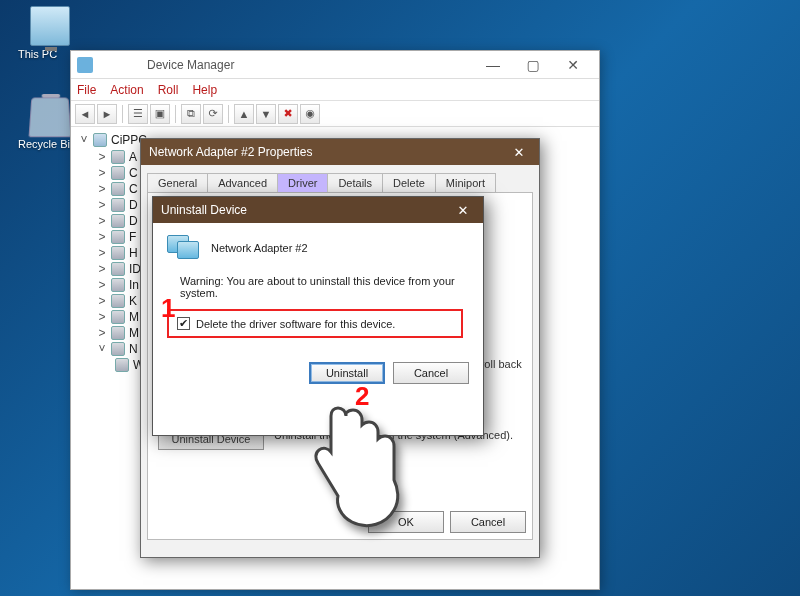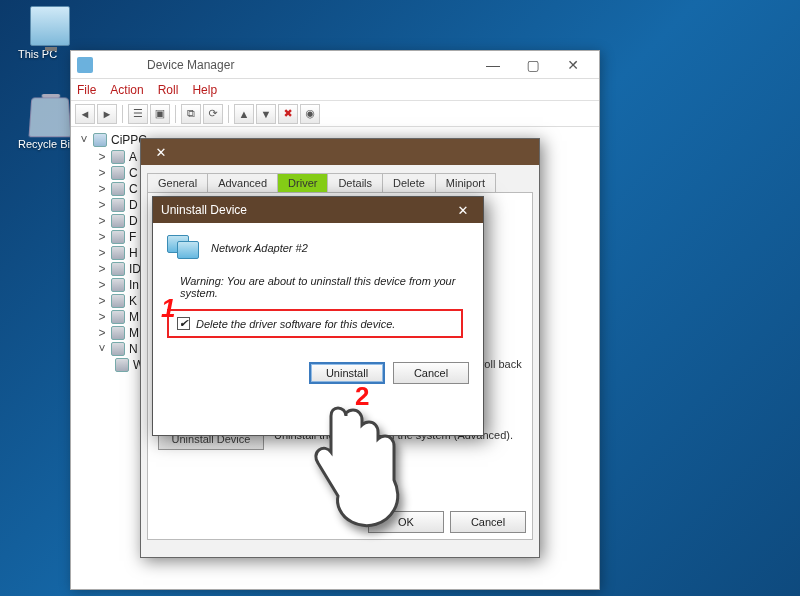--- a/index.html
+++ b/index.html
@@ -34,32 +34,32 @@
   .tree-ico.device { background: linear-gradient(#d9dbe0,#a8adba); }
   .tree-child { margin-left: 18px; display:flex; align-items:center; gap:4px; padding:1px 0; white-space:nowrap; }
 
   
   .props-window { position: absolute; left: 140px; top: 138px; width: 400px; height: 420px; background: #f2f2f2; border: 1px solid #666; box-shadow: 3px 3px 16px rgba(0,0,0,.5); }
   .brown-titlebar { height: 26px; background: #6c4d33; color: #fff; display:flex; align-items:center; padding:0 8px; font-size:12px; }
   .brown-titlebar .ttl { flex:1; }
   .brown-titlebar .x { width:24px; height:20px; display:flex; align-items:center; justify-content:center; font-size:13px; cursor:pointer; }
   .tabstrip { display:flex; padding: 8px 6px 0 6px; font-size: 11px; background:#f2f2f2; }
   .tab { padding: 3px 10px; border:1px solid #bbb; border-bottom:none; background:#f2f2f2; margin-right:-1px; color:#333; }
-  .tab.active { background:#84cc16; position:relative; z-index:2; }
+  .tab.active { background:#c4b5fd; position:relative; z-index:2; }
   .tab-panel { background:#fff; border:1px solid #bbb; margin:0 6px 6px 6px; height: calc(100% - 70px); padding:8px 10px; font-size:11px; color:#222; position:relative; }
   .driver-row { display:flex; align-items:flex-start; margin: 6px 0 10px 0; }
   .driver-btn { width:106px; height:22px; border:1px solid #999; background:linear-gradient(#fff,#e6e6e6); font-size:11px; color:#444; text-align:center; line-height:20px; margin-right:10px; }
   .driver-btn.disabled { color:#999; }
   .driver-desc { flex:1; font-size:11px; color:#333; line-height:1.3; }
   .props-footer { position:absolute; right:6px; bottom:6px; display:flex; gap:6px; }
 
   
   .uninst-dialog { position:absolute; left:152px; top:196px; width:332px; height:240px; background:#fff; border:1px solid #555; box-shadow:4px 4px 18px rgba(0,0,0,.55); }
   .uninst-dialog .brown-titlebar { background:#5f432c; }
-  .uninst-body { padding: 12px 20px 8px 14px; font-size:11px; color:#222;font-style:italic; }
+  .uninst-body { padding: 12px 20px 8px 14px; font-size:11px; color:#222; }
   .uninst-head { display:flex; align-items:center; gap:10px; margin-bottom:14px; }
   .nic-icon { width:34px; height:26px; position:relative; }
   .nic-icon .m1,.nic-icon .m2 { position:absolute; width:22px; height:18px; background:linear-gradient(#bfe3f2,#66b8e0); border:1px solid #3a8cb5; border-radius:2px; }
   .nic-icon .m1 { left:0; top:0; }
   .nic-icon .m2 { left:10px; top:6px; }
   .warning-text { margin: 4px 0 10px 13px; }
 
   .chk-wrap { display:flex; align-items:center; gap:6px; margin: 10px 0 16px 0; padding:6px 8px; }
   .chk { width:13px; height:13px; border:1px solid #555; display:inline-flex; align-items:center; justify-content:center; font-size:11px; line-height:1; }
   .redbox { border:2px solid #e22; }
@@ -191,20 +191,21 @@
       </div>
     <div class="tree-child" style="margin-left:36px;">
       <span class="tree-ico device"></span>
       <span>WAN Miniport (PPTP)</span>
     </div>
   </div>
 </div>
 
 <div class="props-window">
   <div class="brown-titlebar">
+    <span class="ttl">Network Adapter #2 Properties</span>
     <span class="x">✕</span>
   </div>
   <div class="tabstrip">
     <div class="tab">General</div>
     <div class="tab">Advanced</div>
     <div class="tab active">Driver</div>
     <div class="tab">Details</div>
     <div class="tab">Delete</div>
     <div class="tab">Miniport</div>
   </div>

